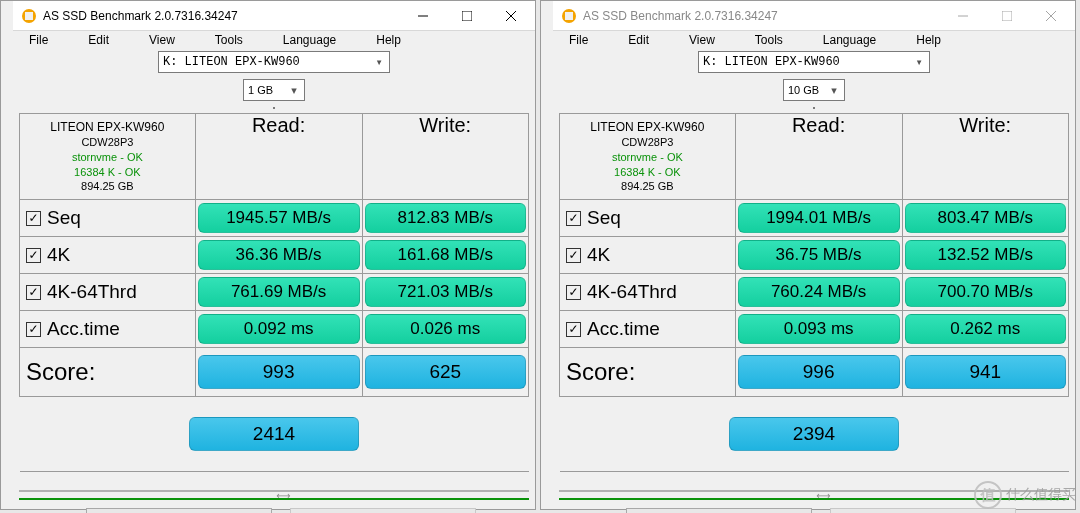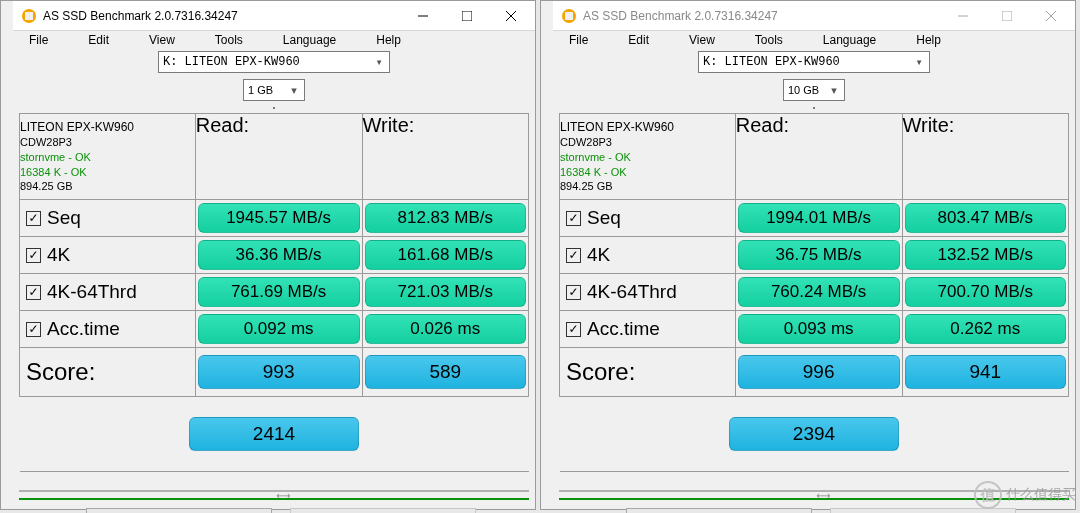--- a/index.html
+++ b/index.html
@@ -69,20 +69,21 @@
   }
   .grid {
     border-collapse: collapse;
     width: calc(100% - 12px);
     margin: 2px 6px 0 6px;
   }
   .grid td {
     border: 1px solid #9a9a9a;
     vertical-align: middle;
     padding: 0;
+    text-align: center;
   }
   .infocell {
     width: 178px;
     font-size: 11px;
     padding: 4px 8px;
     line-height: 1.35;
   }
   .infocell .model { font-size: 12px; }
   .ok { color: #0a920a; }
   .hdr-cell {
@@ -293,21 +294,21 @@
         <tr>
     <td>
             <div class="row-label big">
               <span>Score:</span>
             </div>
           </td>
     <td class="scorecell">
             <div class="pill blue">993</div>
           </td>
     <td class="scorecell">
-            <div class="pill blue">589</div>
+            <div class="pill blue">625</div>
           </td>
         </tr>
         <tr class="totalrow">
           <td colspan="3">
             <div class="pill blue total">2414</div>
           </td>
         </tr>
         <tr class="gap-row">
           <td colspan="3"></td>
         </tr>

